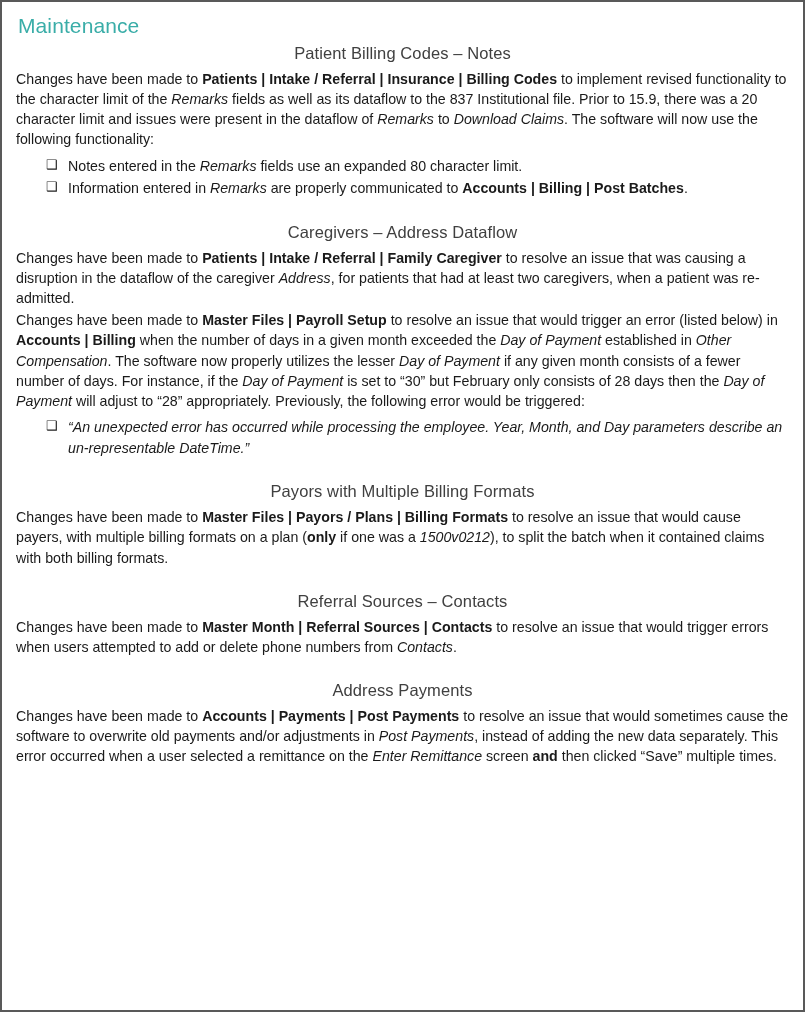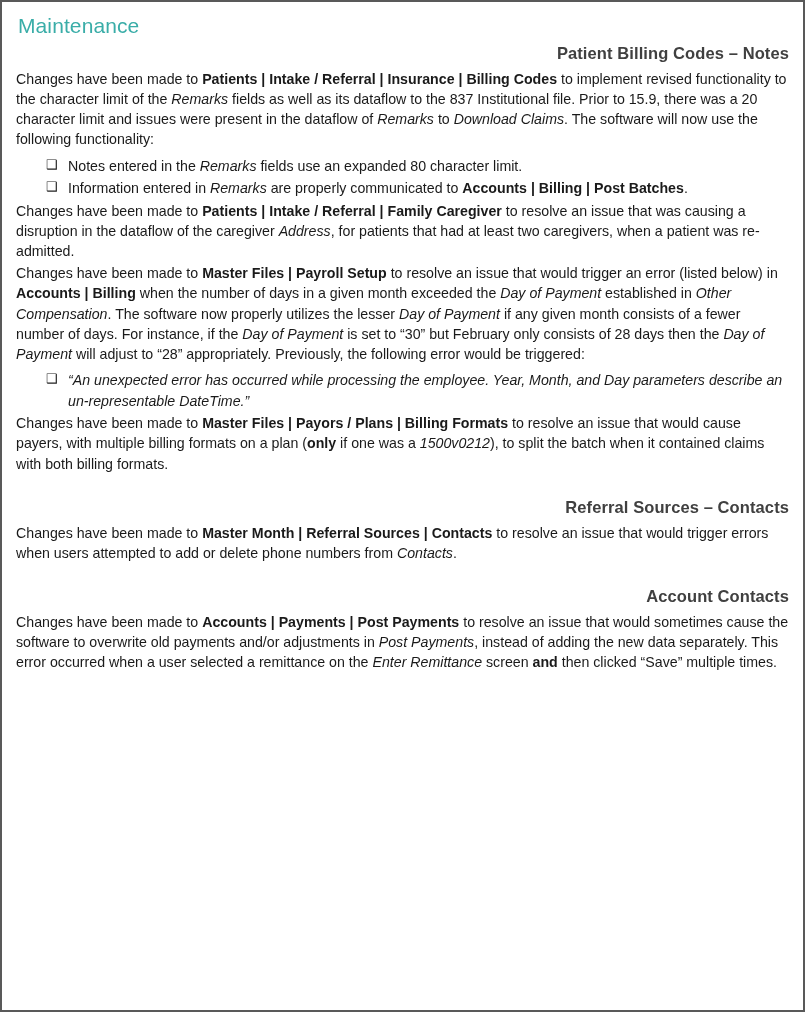--- a/index.html
+++ b/index.html
@@ -24,24 +24,24 @@
     font-size: 21px;
     color: #3aada8;
     font-weight: 400;
     margin: 2px 0 6px 2px;
     letter-spacing: 0.1px;
   }
   .section {
     margin-bottom: 2px;
   }
   .section-heading {
-    text-align: right;
+    text-align: center;
     font-size: 16.5px;
     color: #404040;
-    font-weight: 700;
+    font-weight: 400;
     margin: 0 0 6px 0;
     letter-spacing: 0.1px;
   }
   .section + .section .section-heading {
     margin-top: 24px;
   }
   .para {
     font-size: 14.2px;
     color: #1a1a1a;
     line-height: 1.42;
@@ -90,36 +90,38 @@
             <span class="bullet-marker">❑</span>
             <span class="bullet-text">Notes entered in the <i>Remarks</i> fields use an expanded 80 character limit.</span>
           </li>
           <li class="bullet">
             <span class="bullet-marker">❑</span>
             <span class="bullet-text">Information entered in <i>Remarks</i> are properly communicated to <b>Accounts | Billing | Post Batches</b>.</span>
           </li>
         </ul>
       </div>
       <div class="section">
+        <div class="section-heading">Caregivers – Address Dataflow</div>
         <p class="para">Changes have been made to <b>Patients | Intake / Referral | Family Caregiver</b> to resolve an issue that was causing a disruption in the dataflow of the caregiver <i>Address</i>, for patients that had at least two caregivers, when a patient was re-admitted.</p>
       </div>
       <div class="section">
         <p class="para">Changes have been made to <b>Master Files | Payroll Setup</b> to resolve an issue that would trigger an error (listed below) in <b>Accounts | Billing</b> when the number of days in a given month exceeded the <i>Day of Payment</i> established in <i>Other Compensation</i>. The software now properly utilizes the lesser <i>Day of Payment</i> if any given month consists of a fewer number of days. For instance, if the <i>Day of Payment</i> is set to “30” but February only consists of 28 days then the <i>Day of Payment</i> will adjust to “28” appropriately. Previously, the following error would be triggered:</p>
         <ul class="bullets">
           <li class="bullet quote-bullet">
             <span class="bullet-marker">❑</span>
             <span class="bullet-text">“An unexpected error has occurred while processing the employee. Year, Month, and Day parameters describe an un-representable DateTime.”</span>
           </li>
         </ul>
       </div>
       <div class="section">
+        <div class="section-heading">Payors with Multiple Billing Formats</div>
         <p class="para">Changes have been made to <b>Master Files | Payors / Plans | Billing Formats</b> to resolve an issue that would cause payers, with multiple billing formats on a plan (<b>only</b> if one was a <i>1500v0212</i>), to split the batch when it contained claims with both billing formats.</p>
       </div>
       <div class="section">
         <div class="section-heading">Referral Sources – Contacts</div>
         <p class="para">Changes have been made to <b>Master Month | Referral Sources | Contacts</b> to resolve an issue that would trigger errors when users attempted to add or delete phone numbers from <i>Contacts</i>.</p>
       </div>
       <div class="section">
-        <div class="section-heading">Account Contacts</div>
+        <div class="section-heading">Address Payments</div>
         <p class="para">Changes have been made to <b>Accounts | Payments | Post Payments</b> to resolve an issue that would sometimes cause the software to overwrite old payments and/or adjustments in <i>Post Payments</i>, instead of adding the new data separately. This error occurred when a user selected a remittance on the <i>Enter Remittance</i> screen <b>and</b> then clicked “Save” multiple times.</p>
       </div>
     </div>
 </div>
 
 </body></html>

